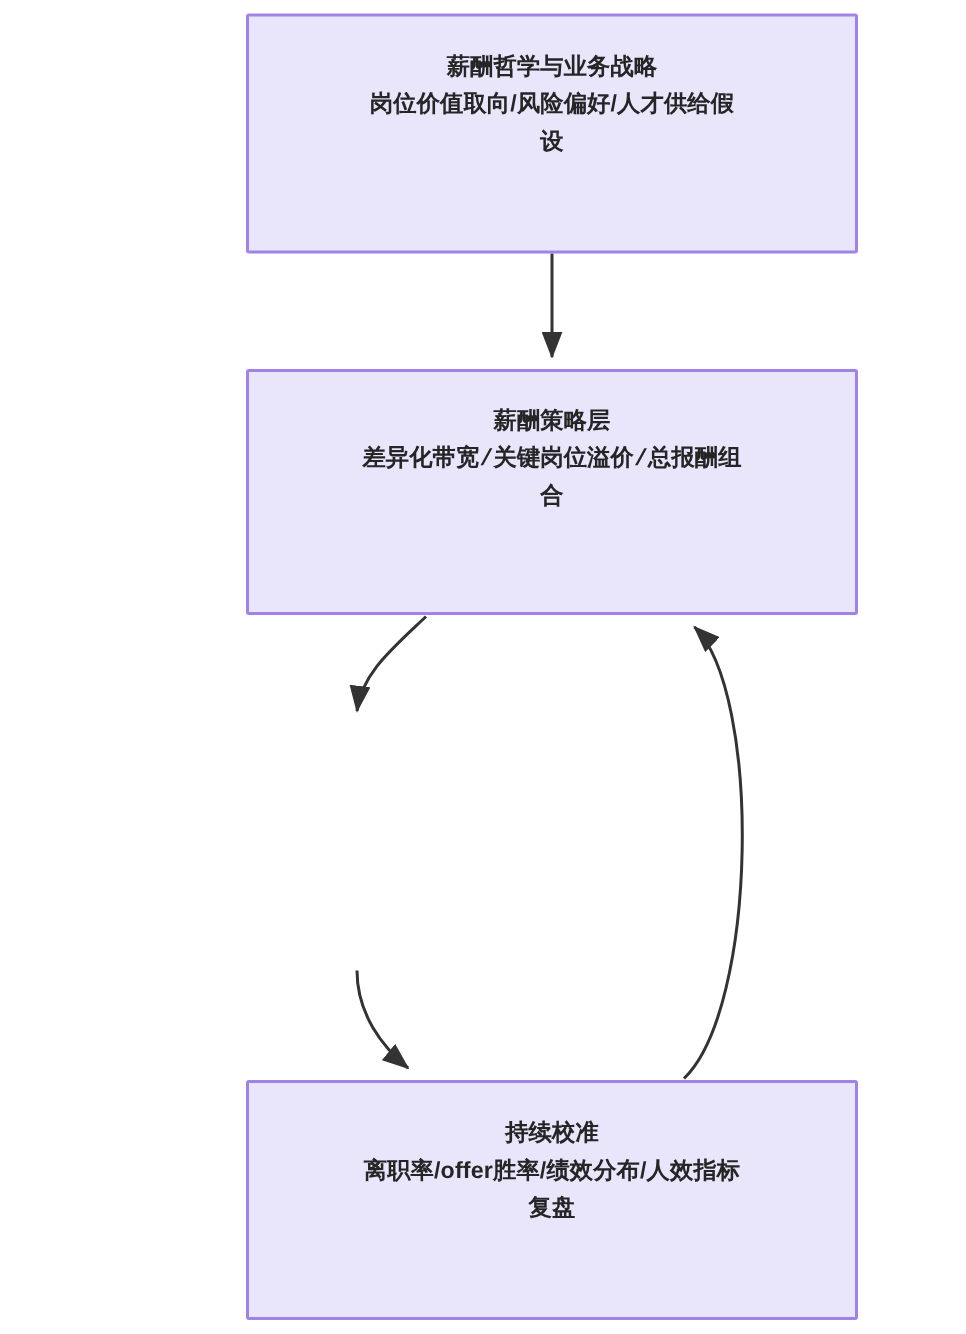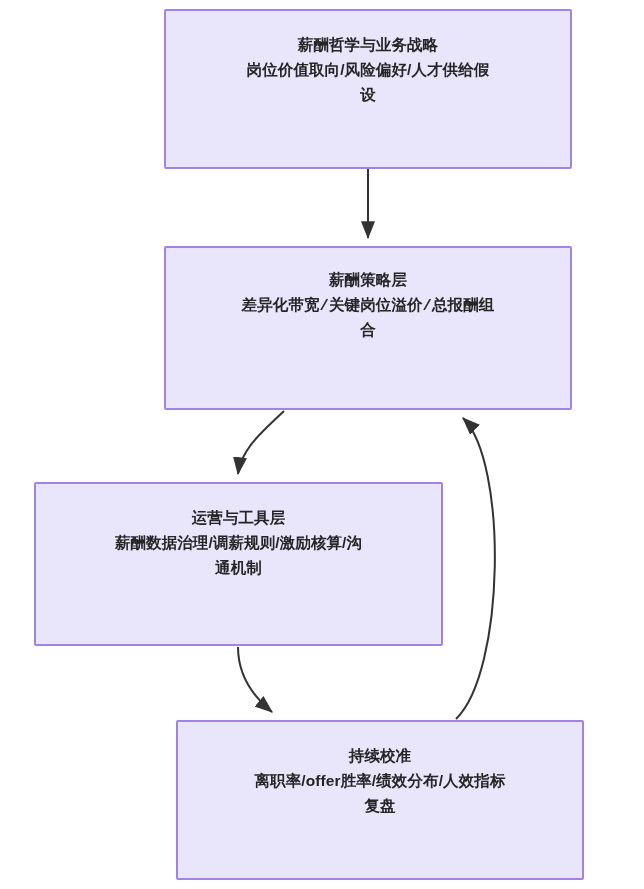--- a/index.html
+++ b/index.html
@@ -58,21 +58,21 @@
     letter-spacing: 0.1px;
     padding: 0 6px;
     box-sizing: border-box;
     white-space: pre-line;
   }
 
   
   #node-philosophy { left: 164px; top: 9px;   width: 408px; height: 160px; }
   #node-strategy   { left: 164px; top: 246px; width: 408px; height: 164px; font-family: Liberation Mono, monospace; }
   #node-operations { left: 34px;  top: 482px; width: 409px; height: 164px; }
-  #node-calibration{ left: 176px; top: 720px; width: 408px; height: 160px; }
+  #node-calibration{ left: 164px; top: 720px; width: 408px; height: 160px; }
 </style>
 </head>
 <body>
 
 <div id="diagram-canvas">
 
   <svg id="edge-layer" viewBox="0 0 644 889" width="644" height="889" xmlns="http://www.w3.org/2000/svg">
     <defs>
       <marker id="arrowhead" markerWidth="9" markerHeight="7" refX="8.4" refY="3.5" orient="auto" markerUnits="strokeWidth">
         <polygon points="0 0, 9 3.5, 0 7" fill="#333333"></polygon>
@@ -93,25 +93,20 @@
 岗位价值取向/风险偏好/人才供给假
 设</span>
   </div>
 
   <div class="flow-node" id="node-strategy">
     <span class="node-text">薪酬策略层
 差异化带宽/关键岗位溢价/总报酬组
 合</span>
   </div>
 
-  <div class="flow-node" id="node-operations">
-    <span class="node-text">运营与工具层
-薪酬数据治理/调薪规则/激励核算/沟
-通机制</span>
-  </div>
 
   <div class="flow-node" id="node-calibration">
     <span class="node-text">持续校准
 离职率/offer胜率/绩效分布/人效指标
 复盘</span>
   </div>
 
 </div>
 
 </body></html>

